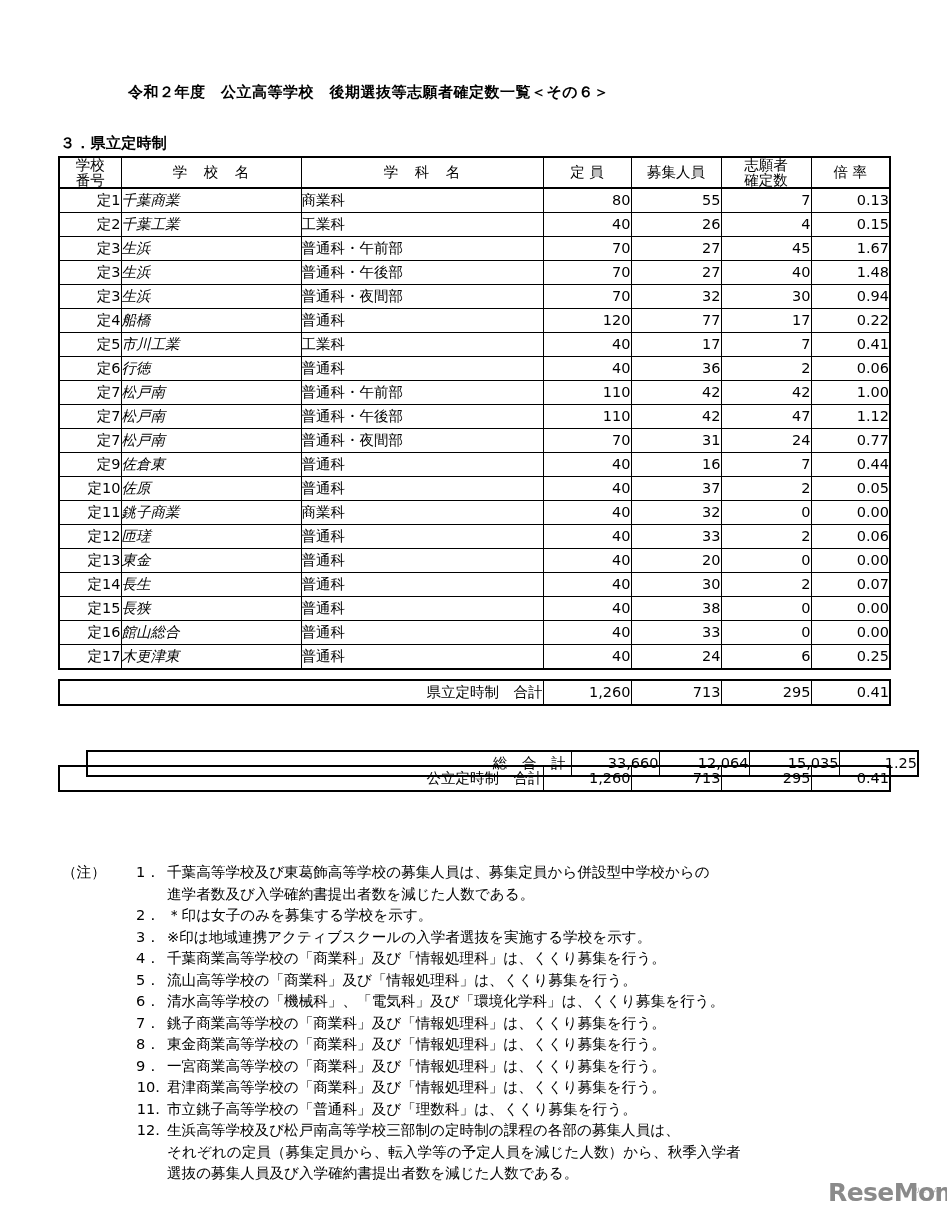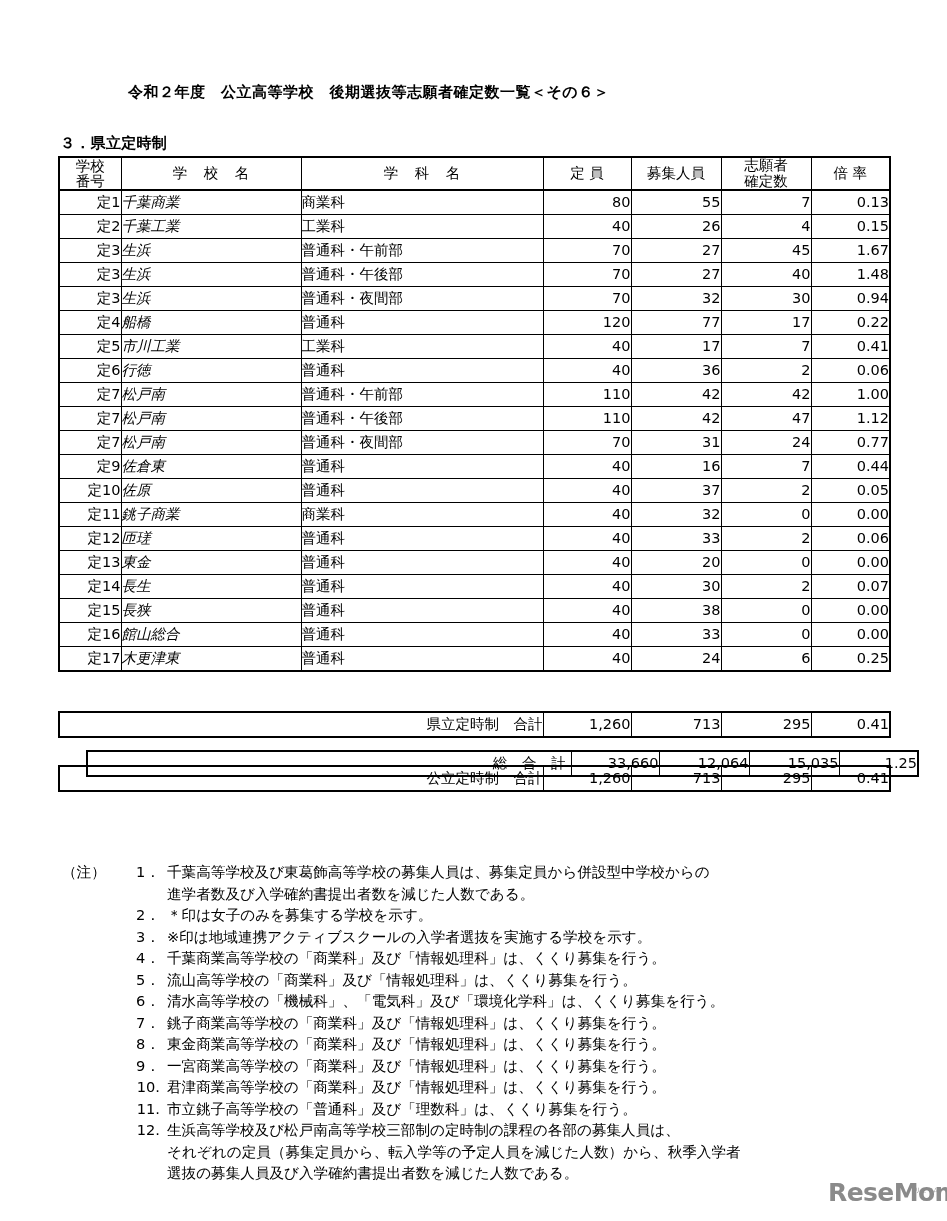--- a/index.html
+++ b/index.html
@@ -110,21 +110,21 @@
     font-size: 15.5px;
     border-right: 1px solid #000;
   }
   td.sum-label.spaced { letter-spacing: 5px; }
   td.sum-val {
     text-align: right;
     padding-right: 6px;
     font-size: 15px;
   }
 
-  #sum-kenritsu { top: 711px; }
+  #sum-kenritsu { top: 679px; }
   #sum-koritsu  { top: 765px; }
   #sum-total    { top: 750px; padding-left: 28px; }
 
   
   .notes {
     position: absolute;
     left: 62px;
     top: 861px;
     width: 830px;
     font-family: "DejaVu Sans", "Liberation Sans", sans-serif;
@@ -205,21 +205,21 @@
         <col class="c-ratio">
     </colgroup>
     <thead>
       <tr>
         <th class="th-two"><span id="h-no" style="white-space: pre-line;">学校
 番号</span></th>
         <th class="th-wide">学 校 名</th>
         <th class="th-wide">学 科 名</th>
         <th>定 員</th>
         <th>募集人員</th>
-        <th class="th-two"><span id="h-app" style="white-space: pre-line; font-family: Liberation Mono, monospace;">志願者
+        <th class="th-two"><span id="h-app" style="white-space: pre-line;">志願者
 確定数</span></th>
         <th>倍 率</th>
       </tr>
     </thead>
     <tbody id="table-body">
         <tr>
           <td class="num">定1</td>
           <td class="sch">千葉商業</td>
           <td class="dept">商業科</td>
           <td class="val">80</td>

